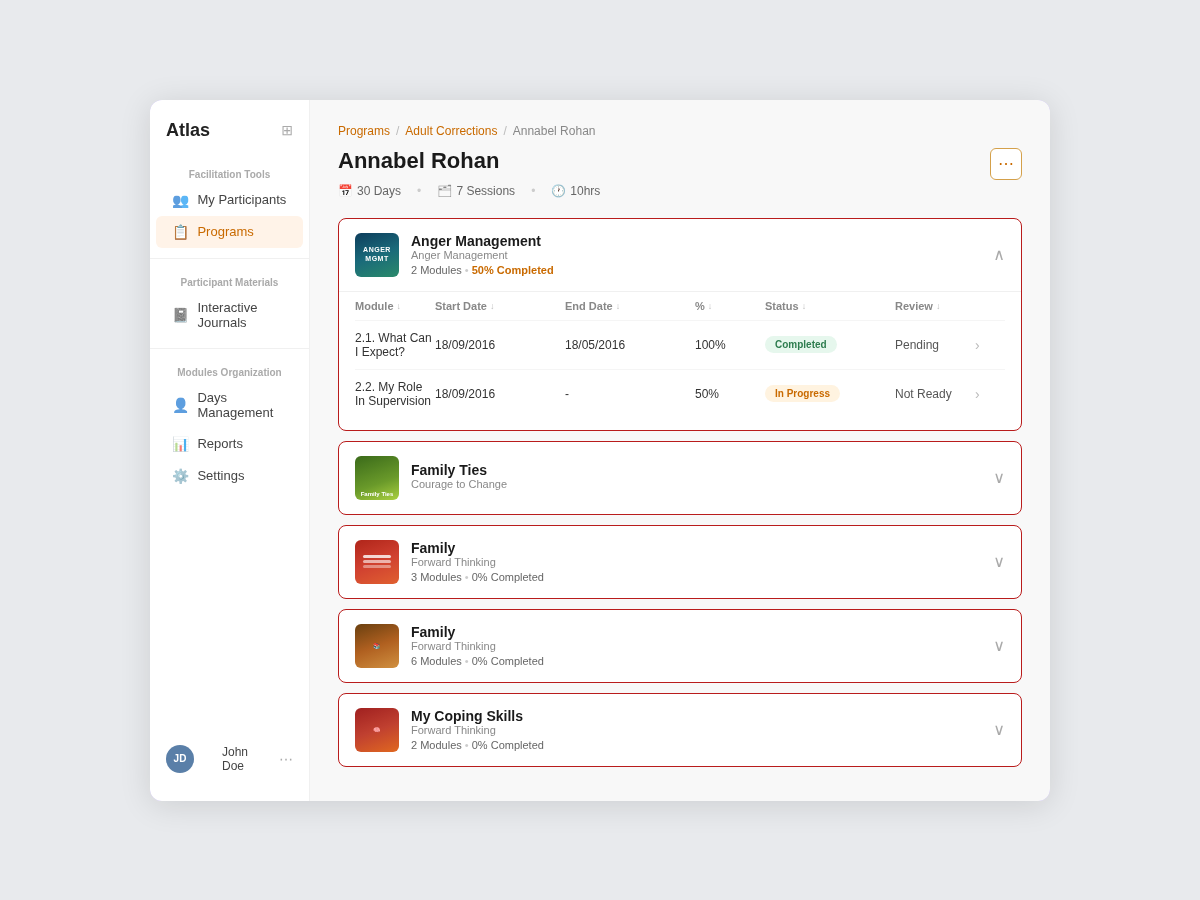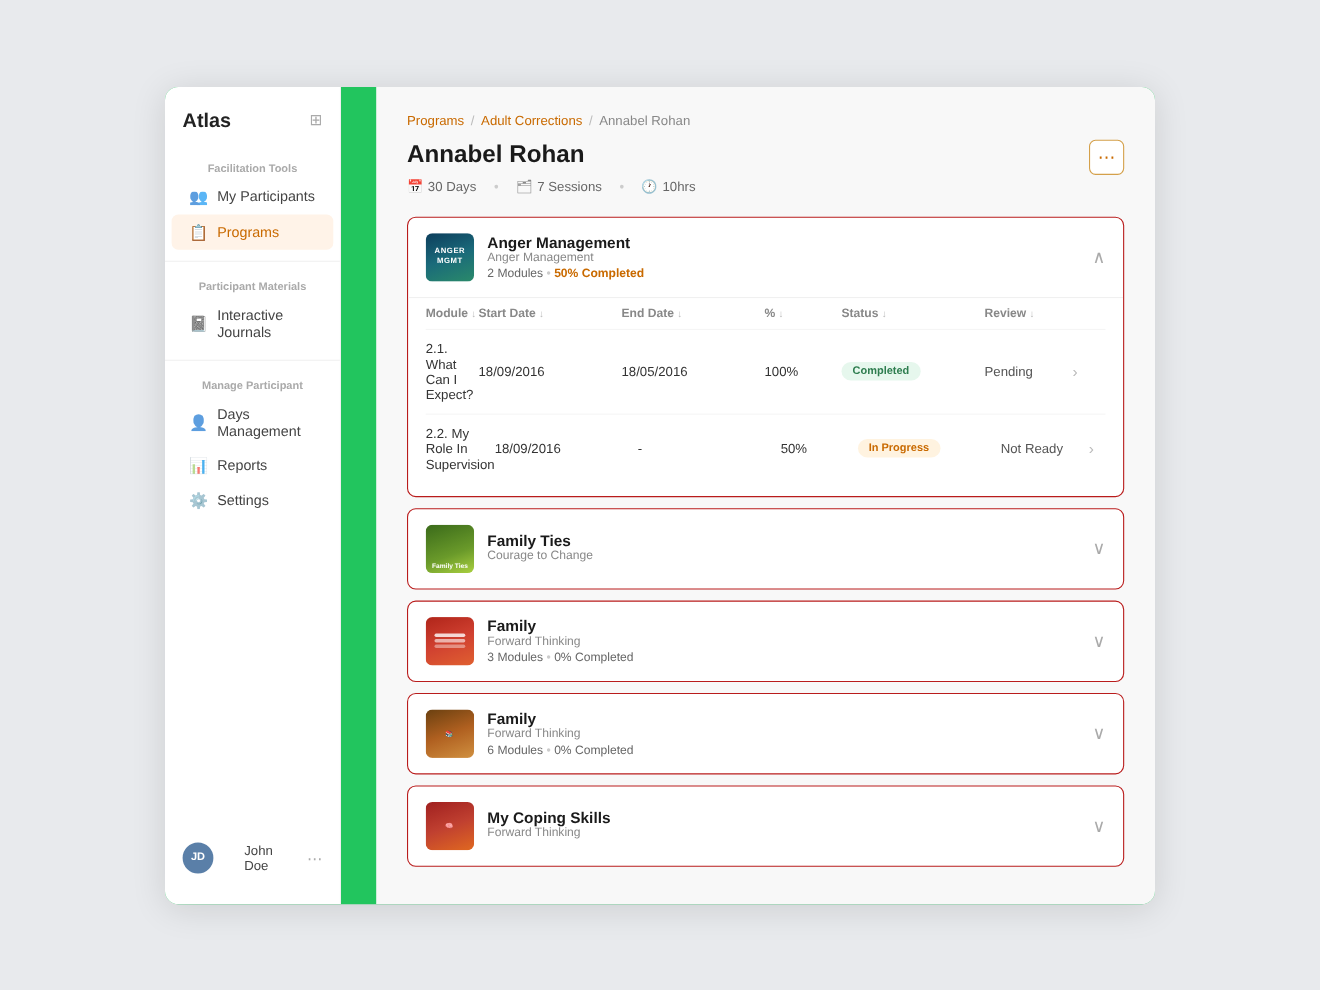--- a/index.html
+++ b/index.html
@@ -6,28 +6,27 @@
     body {
       background: #e8eaed;
       font-family: -apple-system, BlinkMacSystemFont, 'Segoe UI', sans-serif;
       display: flex;
       align-items: center;
       justify-content: center;
       min-height: 100vh;
       padding: 40px;
     }
     .app-window {
-      background: #22c55e;
+      background: #c4b5fd;
       border-radius: 12px;
       box-shadow: 0 4px 32px rgba(0,0,0,0.12);
       width: 900px;
       min-height: 640px;
       display: flex;
       overflow: hidden;
-      gap: 32px;
     }
     
     .sidebar {
       width: 160px;
       min-width: 160px;
       background: #fff;
       border-right: 1px solid #f0f0f0;
       display: flex;
       flex-direction: column;
       padding: 20px 0 16px;
@@ -360,21 +359,21 @@
 
     <div class="sidebar-section-label">Participant Materials</div>
 
     <div class="sidebar-item">
       <span class="sidebar-item-icon">📓</span>
       <span>Interactive Journals</span>
     </div>
 
     <div class="sidebar-divider"></div>
 
-    <div class="sidebar-section-label">Manage Participant</div>
+    <div class="sidebar-section-label">Modules Organization</div>
 
     <div class="sidebar-item">
       <span class="sidebar-item-icon">👤</span>
       <span>Days Management</span>
     </div>
     <div class="sidebar-item">
       <span class="sidebar-item-icon">📊</span>
       <span>Reports</span>
     </div>
     <div class="sidebar-item">
@@ -555,20 +554,25 @@
       </div>
 
       <div class="program-card">
         <div class="program-card-header">
           <div class="program-thumb">
             <div class="thumb-art-coping">🧠</div>
           </div>
           <div class="program-info">
             <div class="program-name">My Coping Skills</div>
             <div class="program-sub">Forward Thinking</div>
+            <div class="program-stats">
+              <span>2 Modules</span>
+              <span class="dot-sep"> • </span>
+              <span>0% Completed</span>
+            </div>
           </div>
           <span class="program-chevron">∨</span>
         </div>
       </div>
 
     </div>
   </div>
 </div>
 
 </body></html>

